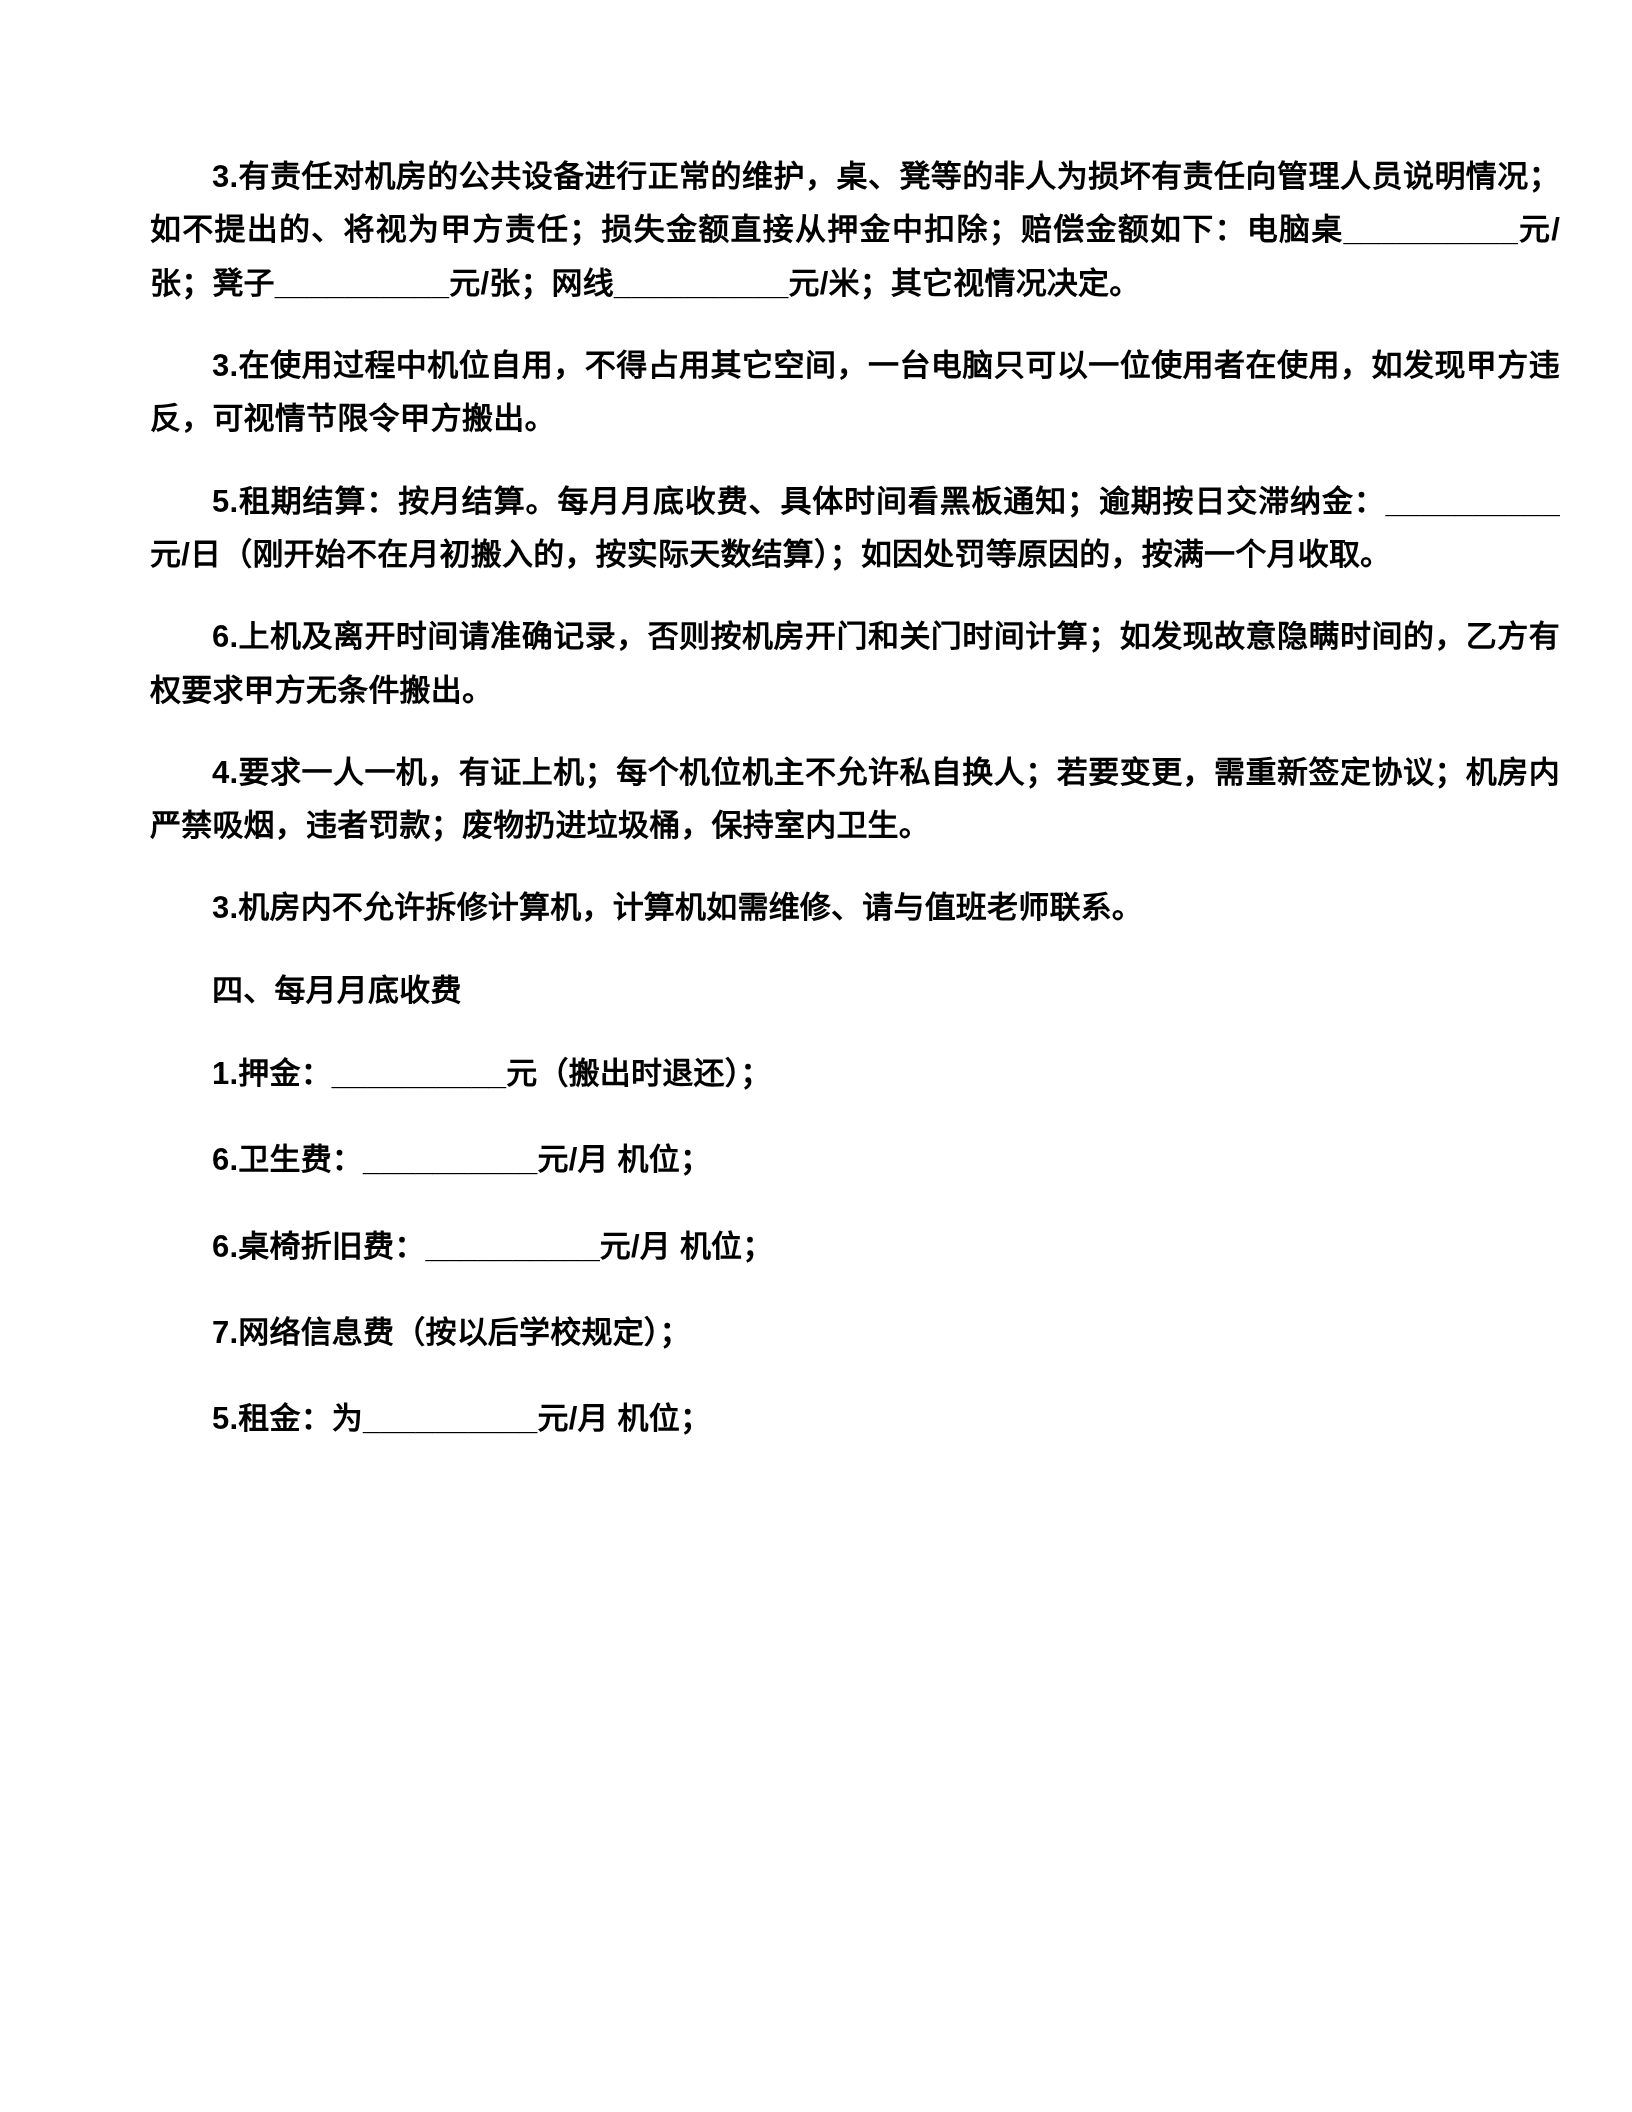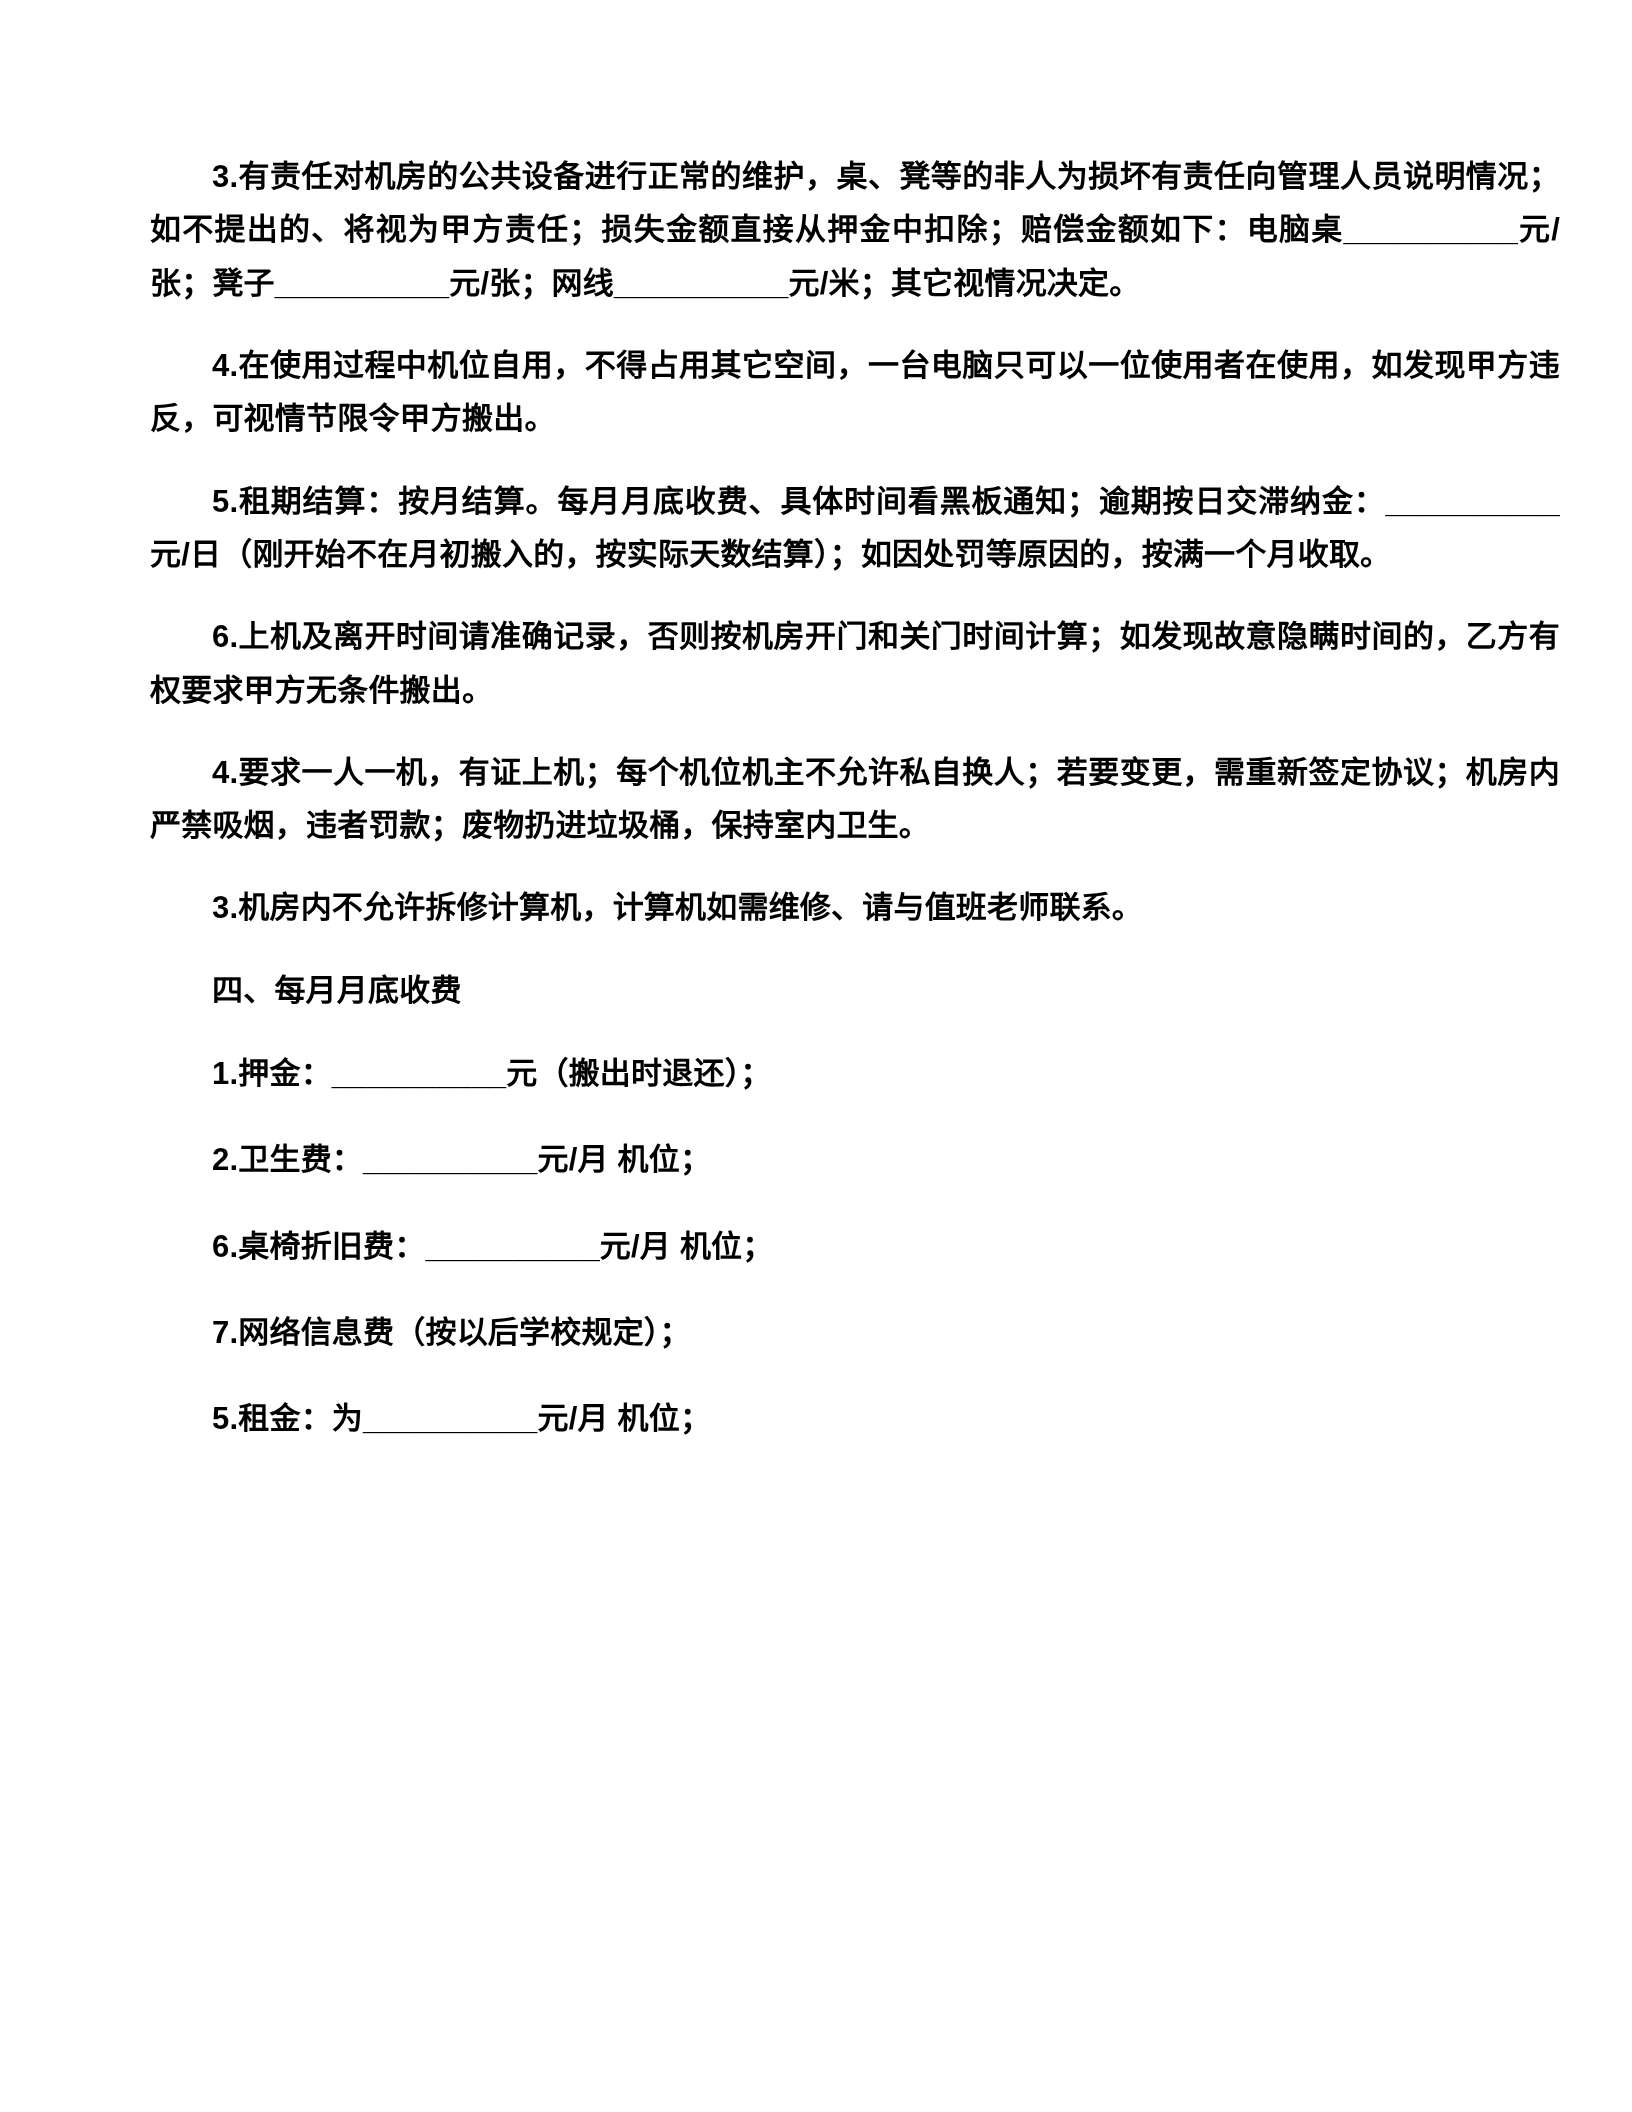--- a/index.html
+++ b/index.html
@@ -42,28 +42,28 @@
     margin-bottom: 33px;
   }
 </style>
 </head>
 <body>
 
 <div class="page">
   <div class="doc-body">
 
     <p class="para">3.有责任对机房的公共设备进行正常的维护，桌、凳等的非人为损坏有责任向管理人员说明情况；如不提出的、将视为甲方责任；损失金额直接从押金中扣除；赔偿金额如下：电脑桌__________元/张；凳子__________元/张；网线__________元/米；其它视情况决定。</p>
-    <p class="para">4.在使用过程中机位自用，不得占用其它空间，一台电脑只可以一位使用者在使用，如发现甲方违反，可视情节限令甲方搬出。</p>
+    <p class="para">3.在使用过程中机位自用，不得占用其它空间，一台电脑只可以一位使用者在使用，如发现甲方违反，可视情节限令甲方搬出。</p>
     <p class="para">5.租期结算：按月结算。每月月底收费、具体时间看黑板通知；逾期按日交滞纳金：__________元/日（刚开始不在月初搬入的，按实际天数结算）；如因处罚等原因的，按满一个月收取。</p>
     <p class="para">6.上机及离开时间请准确记录，否则按机房开门和关门时间计算；如发现故意隐瞒时间的，乙方有权要求甲方无条件搬出。</p>
     <p class="para">4.要求一人一机，有证上机；每个机位机主不允许私自换人；若要变更，需重新签定协议；机房内严禁吸烟，违者罚款；废物扔进垃圾桶，保持室内卫生。</p>
     <p class="para">3.机房内不允许拆修计算机，计算机如需维修、请与值班老师联系。</p>
 
     <p class="para section-head">四、每月月底收费</p>
 
     <p class="para item">1.押金：__________元（搬出时退还）；</p>
-    <p class="para item">2.卫生费：__________元/月 机位；</p>
+    <p class="para item">6.卫生费：__________元/月 机位；</p>
     <p class="para item">6.桌椅折旧费：__________元/月 机位；</p>
     <p class="para item">7.网络信息费（按以后学校规定）；</p>
     <p class="para item">5.租金：为__________元/月 机位；</p>
 
   </div>
 </div>
 
 </body></html>

